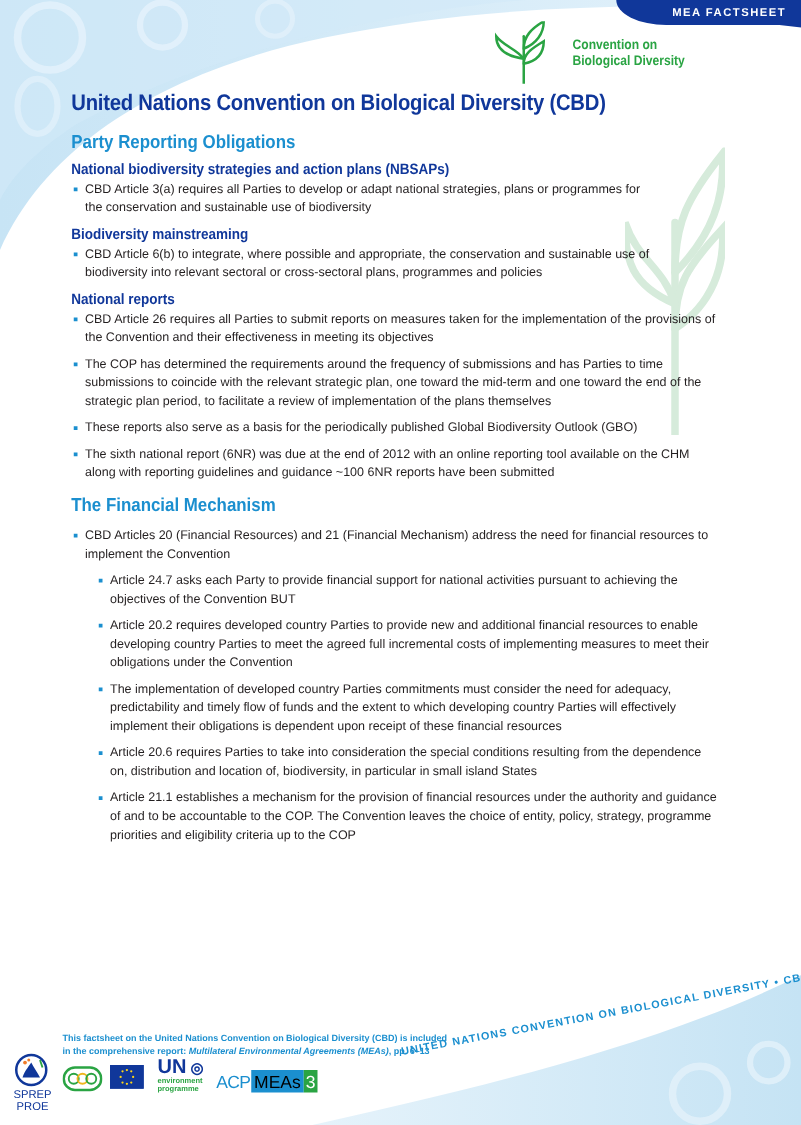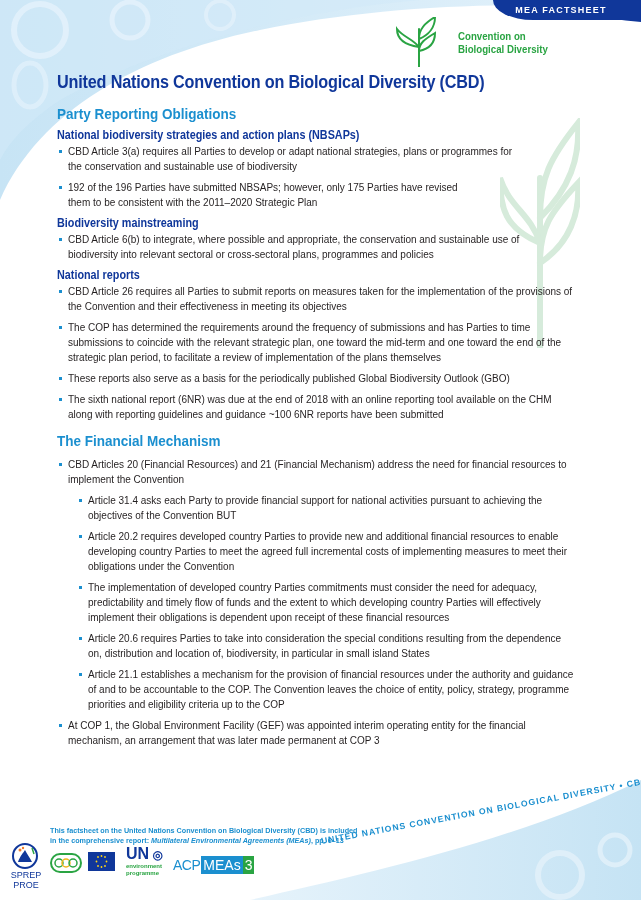--- a/index.html
+++ b/index.html
@@ -6,21 +6,21 @@
   html, body { width: 641px; height: 900px; overflow: hidden; background: #ffffff; }
   body { position: relative; font-family: "Liberation Sans", sans-serif; color: #231f20; }
 
   .bg-top { position: absolute; left: 0; top: 0; width: 641px; height: 320px; z-index: 0; }
   .bg-bottom { position: absolute; left: 0; top: 780px; width: 641px; height: 120px; z-index: 0; }
   .watermark { position: absolute; left: 500px; top: 118px; width: 80px; height: 230px; z-index: 0; }
 
   .banner {
     position: absolute; right: 0; top: 0; height: 20px; width: 148px;
     background: #10379a; color: #fff; font-weight: bold; font-size: 9px;
-    letter-spacing: 1.2px; text-align: center; padding: 5px 12px 0 0; z-index: 2;
+    letter-spacing: 1.2px; text-align: right; padding: 5px 12px 0 0; z-index: 2;
     border-bottom-left-radius: 40px 20px;
   }
 
   .cbd-logo { position: absolute; left: 395px; top: 17px; width: 50px; height: 50px; z-index: 2; }
   .cbd-logo-text {
     position: absolute; left: 458px; top: 30px; z-index: 2;
     color: #2aa443; font-weight: bold; font-size: 11px; line-height: 13px;
     font-family: "Liberation Sans", sans-serif; transform: scaleX(0.88); transform-origin: left;
   }
 
@@ -132,49 +132,47 @@
 </div>
 
 <div class="content">
   <h1>United Nations Convention on Biological Diversity (CBD)</h1>
 
   <h2>Party Reporting Obligations</h2>
 
   <h3>National biodiversity strategies and action plans (NBSAPs)</h3>
   <ul>
     <li class="w-narrow">CBD Article 3(a) requires all Parties to develop or adapt national strategies, plans or programmes for the conservation and sustainable use of biodiversity</li>
-    <li class="w-mid">192 of the 196 Parties have submitted NBSAPs; however, only 175 Parties have revised them to be consistent with the 2011–2020 Strategic Plan</li>
   </ul>
 
   <h3>Biodiversity mainstreaming</h3>
   <ul>
     <li class="w-narrow">CBD Article 6(b) to integrate, where possible and appropriate, the conservation and sustainable use of biodiversity into relevant sectoral or cross-sectoral plans, programmes and policies</li>
   </ul>
 
   <h3>National reports</h3>
   <ul>
     <li>CBD Article 26 requires all Parties to submit reports on measures taken for the implementation of the provisions of the Convention and their effectiveness in meeting its objectives</li>
     <li>The COP has determined the requirements around the frequency of submissions and has Parties to time submissions to coincide with the relevant strategic plan, one toward the mid-term and one toward the end of the strategic plan period, to facilitate a review of implementation of the plans themselves</li>
     <li>These reports also serve as a basis for the periodically published Global Biodiversity Outlook (GBO)</li>
-    <li>The sixth national report (6NR) was due at the end of 2018 with an online reporting tool available on the CHM along with reporting guidelines and guidance ~100 6NR reports have been submitted</li>
+    <li>The sixth national report (6NR) was due at the end of 2012 with an online reporting tool available on the CHM along with reporting guidelines and guidance ~100 6NR reports have been submitted</li>
   </ul>
 
   <h2 class="fin-h2">The Financial Mechanism</h2>
   <ul>
     <li>
       <span>CBD Articles 20 (Financial Resources) and 21 (Financial Mechanism) address the need for financial resources to implement the Convention</span>
       <ul class="sub">
-        <li>Article 31.4 asks each Party to provide financial support for national activities pursuant to achieving the objectives of the Convention BUT</li>
+        <li>Article 24.7 asks each Party to provide financial support for national activities pursuant to achieving the objectives of the Convention BUT</li>
         <li>Article 20.2 requires developed country Parties to provide new and additional financial resources to enable developing country Parties to meet the agreed full incremental costs of implementing measures to meet their obligations under the Convention</li>
         <li>The implementation of developed country Parties commitments must consider the need for adequacy, predictability and timely flow of funds and the extent to which developing country Parties will effectively implement their obligations is dependent upon receipt of these financial resources</li>
         <li>Article 20.6 requires Parties to take into consideration the special conditions resulting from the dependence on, distribution and location of, biodiversity, in particular in small island States</li>
         <li>Article 21.1 establishes a mechanism for the provision of financial resources under the authority and guidance of and to be accountable to the COP. The Convention leaves the choice of entity, policy, strategy, programme priorities and eligibility criteria up to the COP</li>
       </ul>
     </li>
-    <li>At COP 1, the Global Environment Facility (GEF) was appointed interim operating entity for the financial mechanism, an arrangement that was later made permanent at COP 3</li>
   </ul>
 </div>
 
 <div class="footnote">
   <div>This factsheet on the United Nations Convention on Biological Diversity (CBD) is included</div>
   <div><span>in the comprehensive report: </span><em>Multilateral Environmental Agreements (MEAs)</em><span>, pp. 6–13</span></div>
 </div>
 
 <div class="slogan">UNITED NATIONS CONVENTION ON BIOLOGICAL DIVERSITY • CBD</div>
 
@@ -216,16 +214,16 @@
   </svg>
 
   <div class="logo unep">
     <div class="unep-main"><span>UN</span><span style="font-size:12px;"> ◎</span></div>
     <div class="unep-sub">environment</div>
     <div class="unep-sub">programme</div>
   </div>
 
   <div class="logo acpmeas" style="display:flex;align-items:center;font-size:14px;line-height:18px;">
     <span style="color:#1b8fcf;letter-spacing:-0.5px;text-align:center;">ACP</span>
-    <span style="background:#1b8fcf;color:#ffffff;padding:0 2px;margin-left:1px;">MEAs</span>
+    <span style="background:#1b8fcf;color:#000000;padding:0 2px;margin-left:1px;">MEAs</span>
     <span style="background:#2aa443;color:#fff;padding:0 2px;">3</span>
   </div>
 </div>
 
 </body></html>

